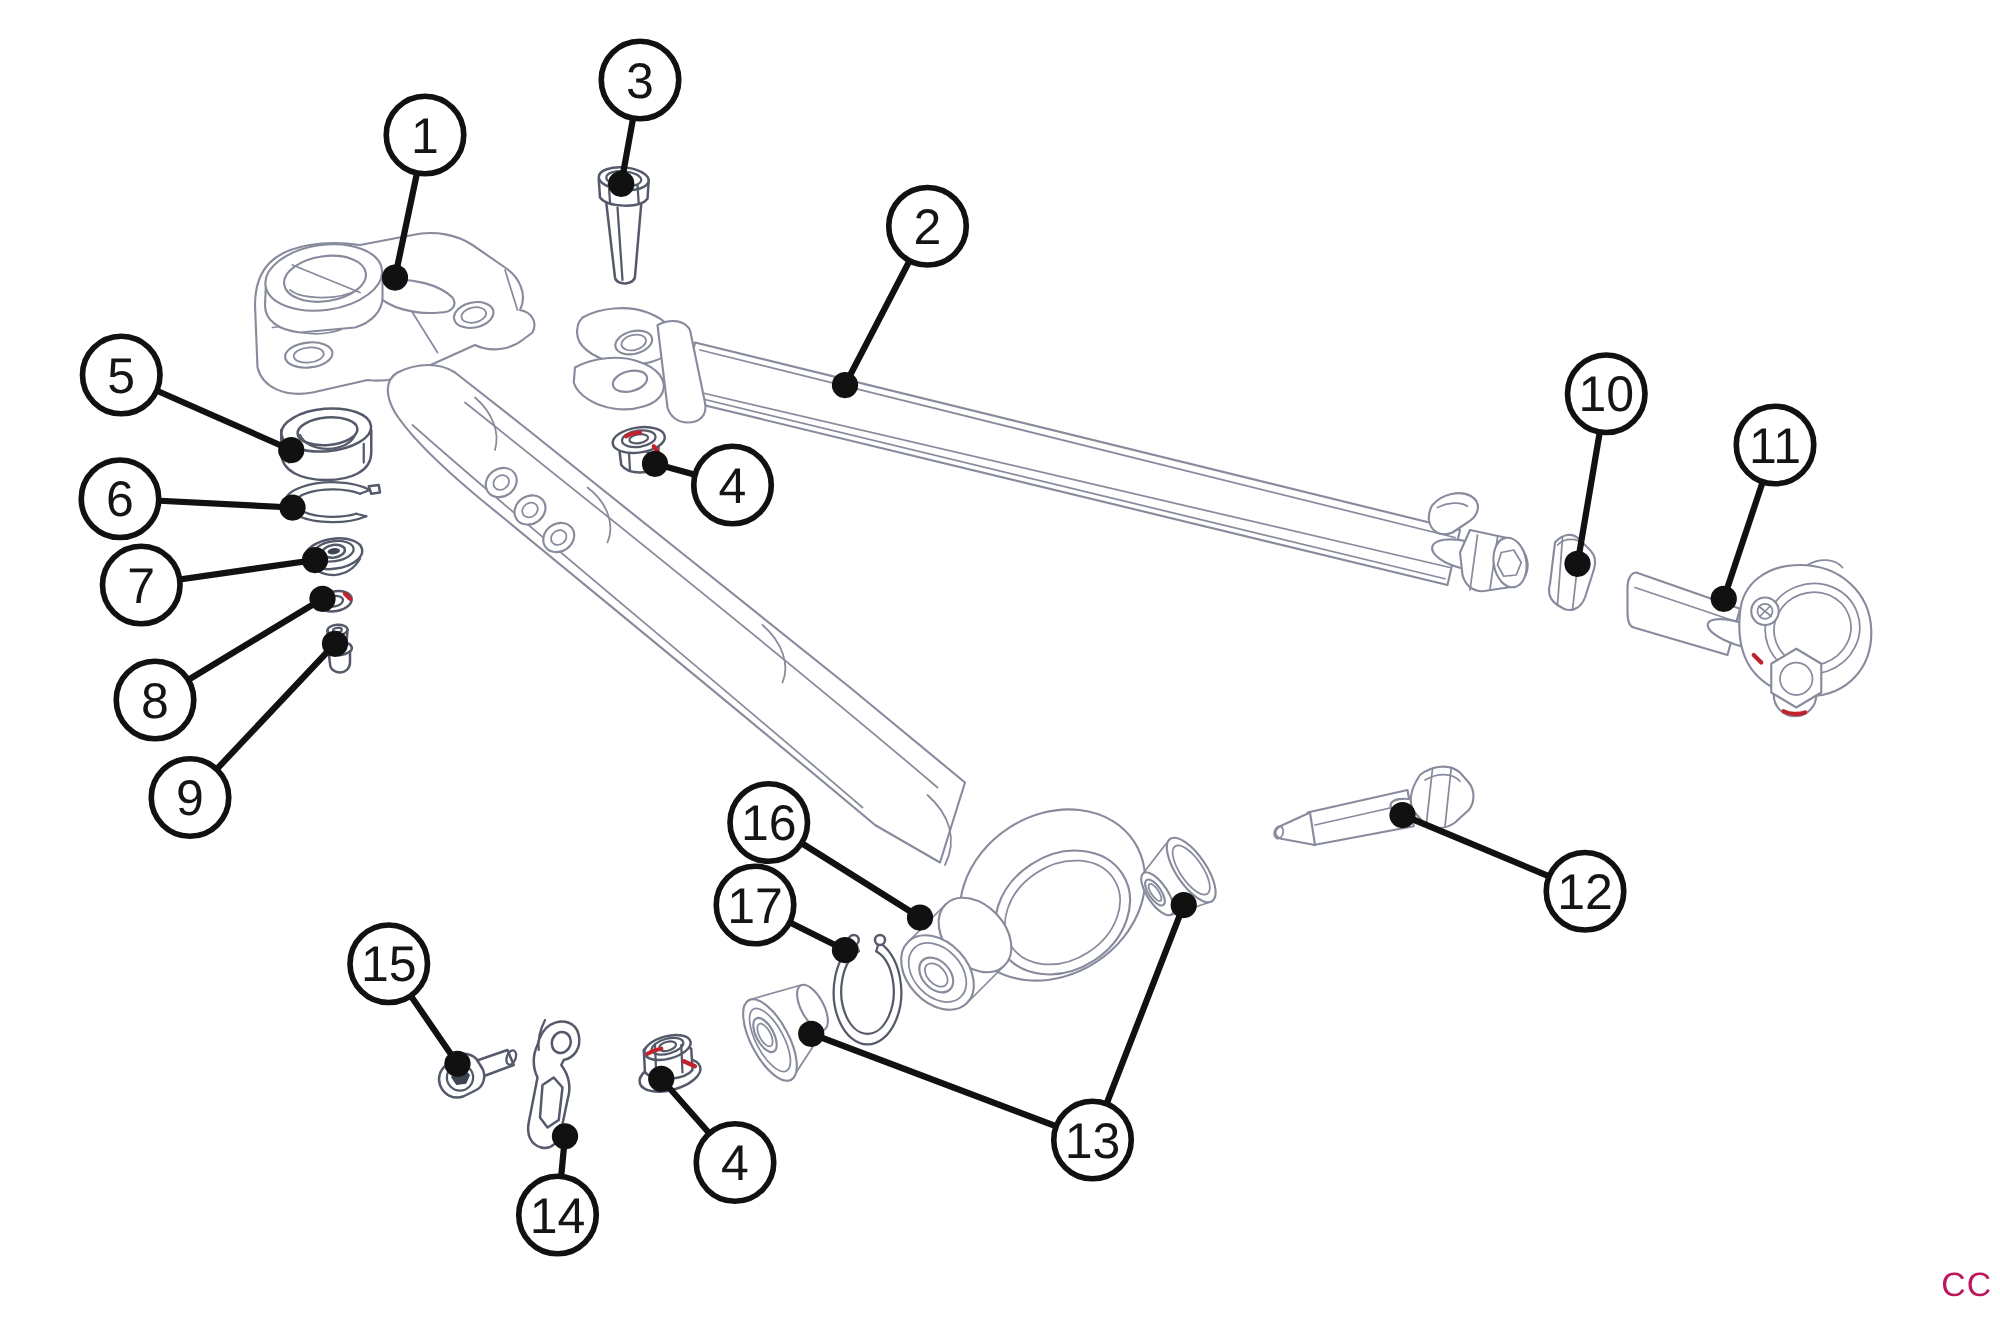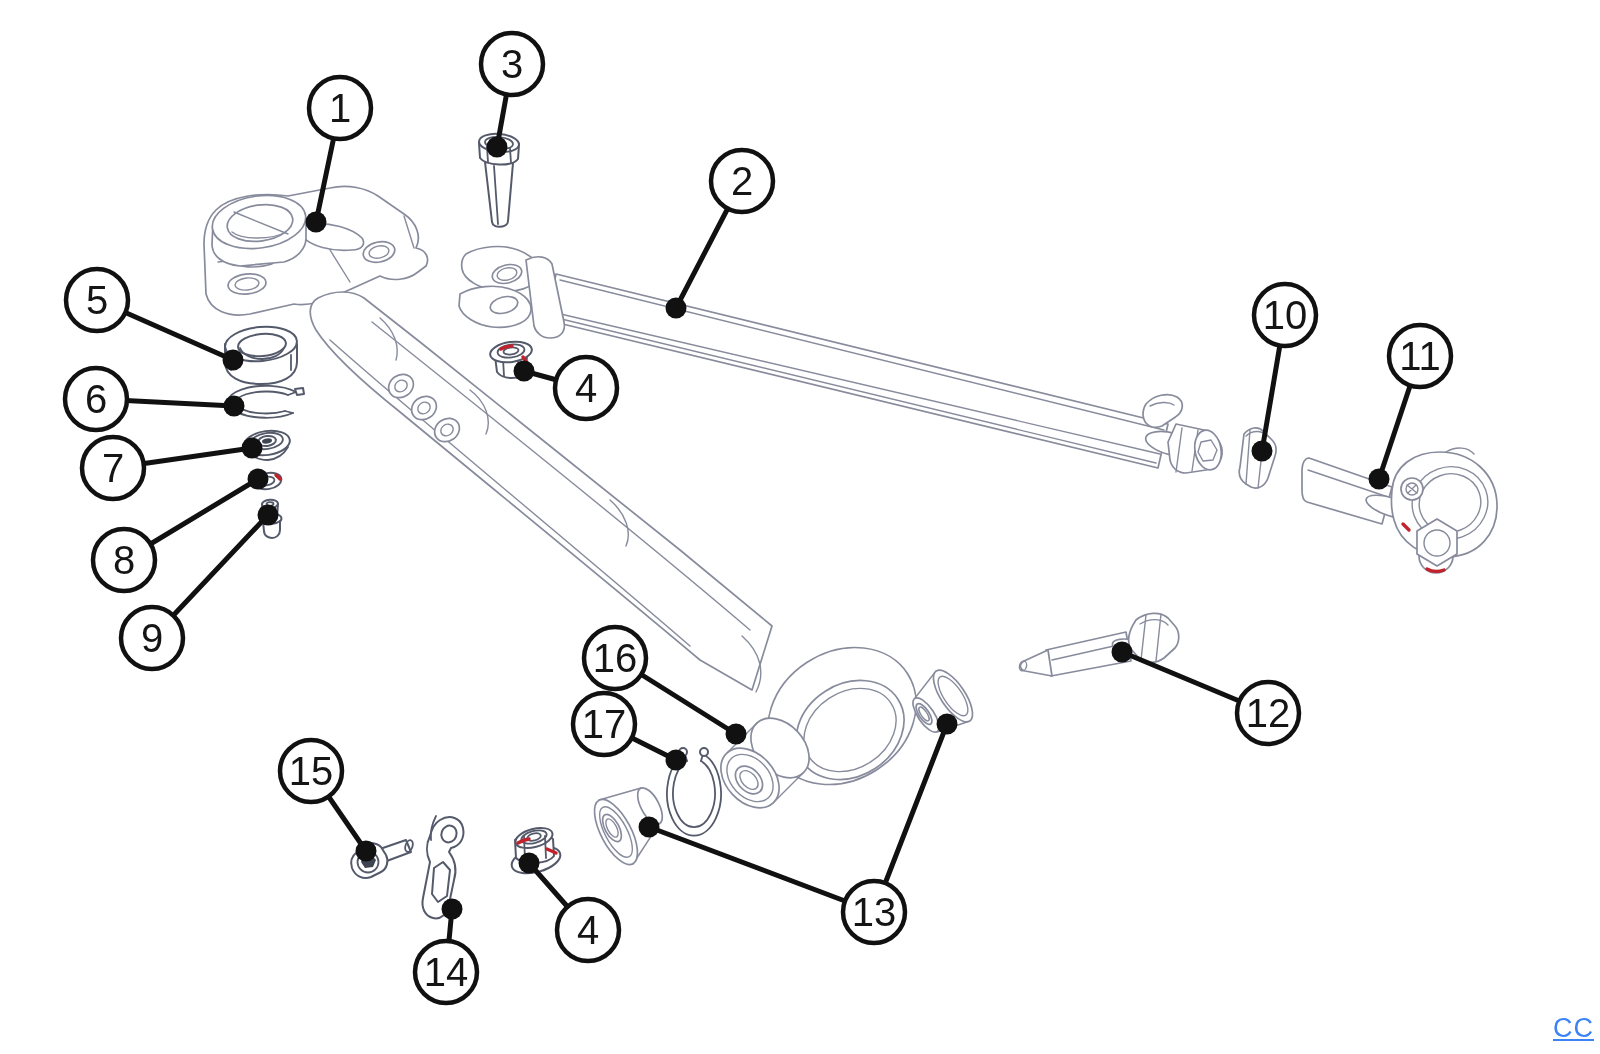--- a/index.html
+++ b/index.html
@@ -6,22 +6,22 @@
   #canvas{position:relative;width:1600px;height:1054px;background:#ffffff;overflow:hidden;
           font-family:"Liberation Sans", sans-serif;}
   svg{display:block}
   .p  {fill:#ffffff;stroke:#878b9c;stroke-width:1.7;stroke-linejoin:round;stroke-linecap:round;}
   .pn {fill:none;stroke:#878b9c;stroke-width:1.4;stroke-linejoin:round;stroke-linecap:round;}
   .d  {fill:#ffffff;stroke:#555a6b;stroke-width:2;stroke-linejoin:round;stroke-linecap:round;}
   .dn {fill:none;stroke:#555a6b;stroke-width:1.8;stroke-linejoin:round;stroke-linecap:round;}
   .dark{fill:#3f4452;stroke:none;}
   .red{fill:none;stroke:#c2222c;stroke-width:3.4;stroke-linecap:round;}
   .callout-num{font:400 40px "Liberation Sans", sans-serif;fill:#151515;text-anchor:middle;}
-  #credit{position:absolute;right:6px;bottom:10px;font-size:27px;color:#3b82f6;
-          font-family:"Liberation Sans", sans-serif;letter-spacing:1px;text-decoration:underline;}
+  #credit{position:absolute;right:6px;bottom:10px;font-size:27px;color:#be185d;
+          font-family:"Liberation Sans", sans-serif;letter-spacing:1px;}
 </style>
 </head>
 <body>
 
 <div id="canvas">
 <svg width="1600" height="1054" viewBox="0 0 1600 1054">
 
   <g>
 
     <path class="p" d="M 216,210 C 230,196 260,192 288,196 L 330,188 C 348,184 366,188 378,196

